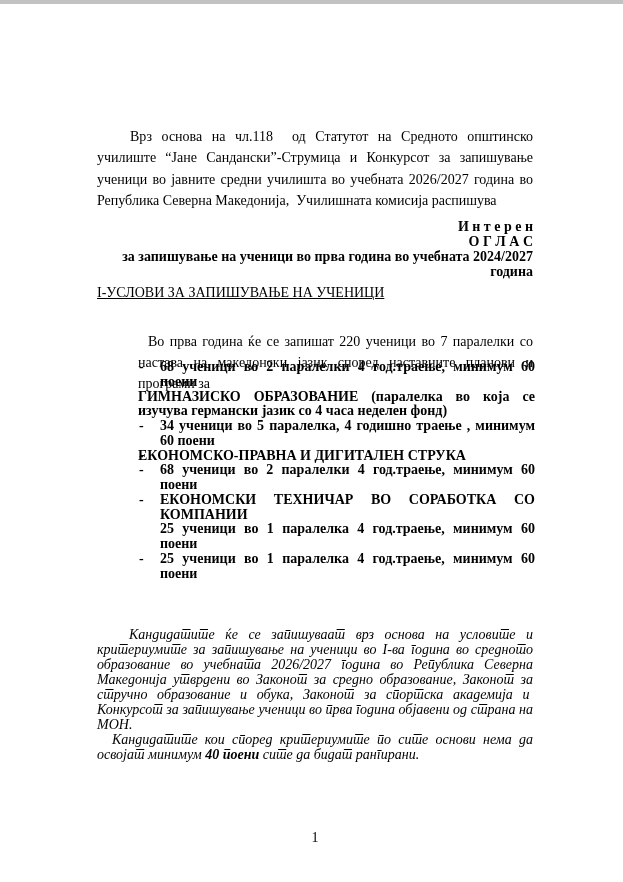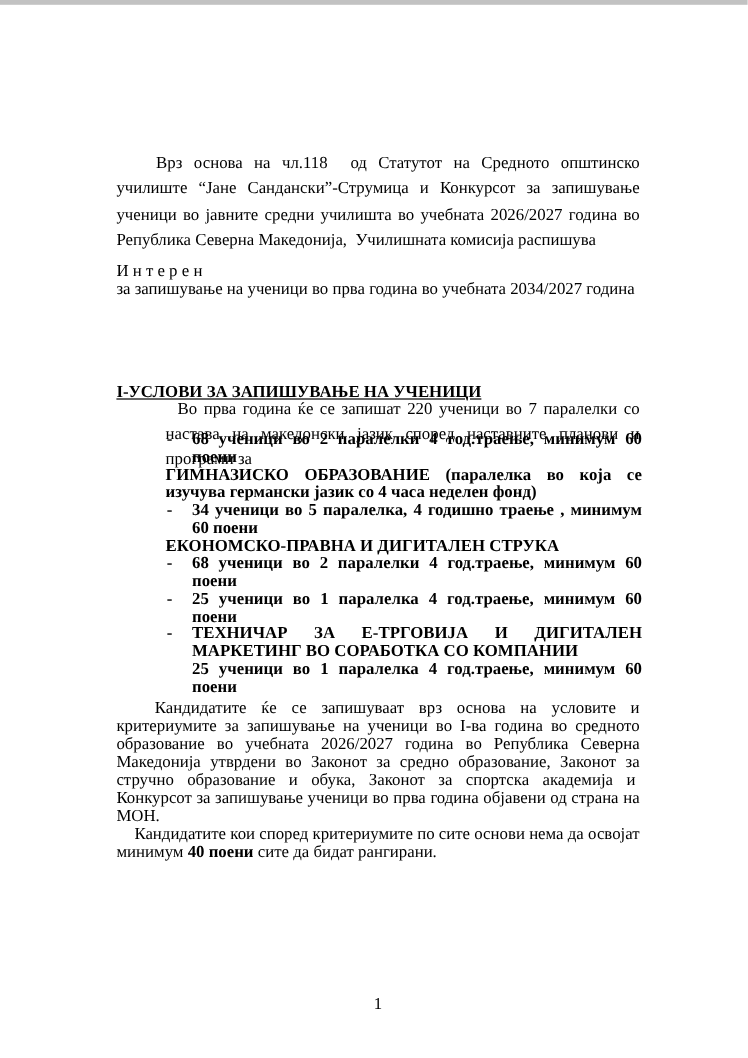--- a/index.html
+++ b/index.html
@@ -19,29 +19,28 @@
   .blk { position: absolute; font-size: 14px; }
 
   .para-first {
     left: 97px; top: 112px; width: 436px;
     line-height: 21.3px;
     text-align: justify;
     text-indent: 33px;
   }
   .title-block {
     left: 97px; top: 219px; width: 436px;
-    text-align: left;
-    font-weight: normal;
+    text-align: right;
+    font-weight: bold;
     line-height: 15px;
   }
   .section-heading {
     left: 97px; top: 285px;
-    font-weight: bold;
+    font-weight: normal;
     text-decoration: underline;
-    margin-top: 35px;
   }
   .lead-para {
     left: 138px; top: 318px; width: 395px;
     line-height: 20.8px;
     text-align: justify;
     text-indent: 10px;
   }
   .program-list {
     left: 138px; top: 360px; width: 397px;
     font-weight: bold;
@@ -51,23 +50,24 @@
   .program-list .p-heading { }
   .program-list .p-item {
     position: relative;
     padding-left: 22px;
   }
   .program-list .dash {
     position: absolute; left: 1px; top: 0;
     font-weight: bold;
   }
   .closing {
-    left: 97px; top: 583px; width: 436px;
+    left: 97px; top: 627px; width: 436px;
     line-height: 15px;
     text-align: justify;
+    font-style: italic;
   }
   .closing .p1 { text-indent: 32px; }
   .closing .p2 { text-indent: 15px; }
   .closing .b { font-weight: bold; }
   .page-number {
     left: 97px; top: 830px; width: 436px;
     text-align: center;
     line-height: 15px;
   }
 </style>
@@ -75,21 +75,22 @@
 <body>
 
 <div>
 
   <div class="top-strip"></div>
 
   <p class="blk para-first">Врз основа на чл.118&nbsp; од Статутот на Средното општинско училиште “Јане Сандански”-Струмица и Конкурсот за запишување ученици во јавните средни училишта во учебната 2026/2027 година во Република Северна Македонија,&nbsp; Училишната комисија распишува</p>
 
   <div class="blk title-block">
     <div>И н т е р е н</div>
-    <div>за запишување на ученици во прва година во учебната 2034/2027 година</div>
+    <div>О Г Л А С</div>
+    <div>за запишување на ученици во прва година во учебната 2024/2027 година</div>
   </div>
 
   <div class="blk section-heading">I-УСЛОВИ ЗА ЗАПИШУВАЊЕ НА УЧЕНИЦИ</div>
 
   <p class="blk lead-para">Во прва година ќе се запишат 220 ученици во 7 паралелки со настава на македонски јазик според наставните планови и програми за</p>
 
   <div class="blk program-list">
 
 
     <div class="p-item">
@@ -111,26 +112,26 @@
 
     <div class="p-heading">ЕКОНОМСКО-ПРАВНА И ДИГИТАЛЕН СТРУКА</div>
 
     <div class="p-item">
       <span class="dash">-</span>
       <div>68 ученици во 2 паралелки 4 год.траење, минимум 60 поени</div>
     </div>
 
     <div class="p-item">
       <span class="dash">-</span>
+      <div>ЕКОНОМСКИ ТЕХНИЧАР ВО СОРАБОТКА СО КОМПАНИИ</div>
       <div>25 ученици во 1 паралелка 4 год.траење, минимум 60 поени</div>
     </div>
 
     <div class="p-item">
       <span class="dash">-</span>
-      <div>ТЕХНИЧАР ЗА Е-ТРГОВИЈА И ДИГИТАЛЕН МАРКЕТИНГ ВО СОРАБОТКА СО КОМПАНИИ</div>
       <div>25 ученици во 1 паралелка 4 год.траење, минимум 60 поени</div>
     </div>
 
   </div>
 
   <div class="blk closing">
     <div class="p1">Кандидатите ќе се запишуваат врз основа на условите и критериумите за запишување на ученици во I-ва година во средното образование во учебната 2026/2027 година во Република Северна Македонија утврдени во Законот за средно образование, Законот за стручно образование и обука, Законот за спортска академија и&nbsp; Конкурсот за запишување ученици во прва година објавени од страна на МОН.</div>
     <div class="p2"><span>Кандидатите кои според критериумите по сите основи нема да освојат минимум </span><span class="b">40 поени</span><span> сите да бидат рангирани.</span></div>
   </div>
 

